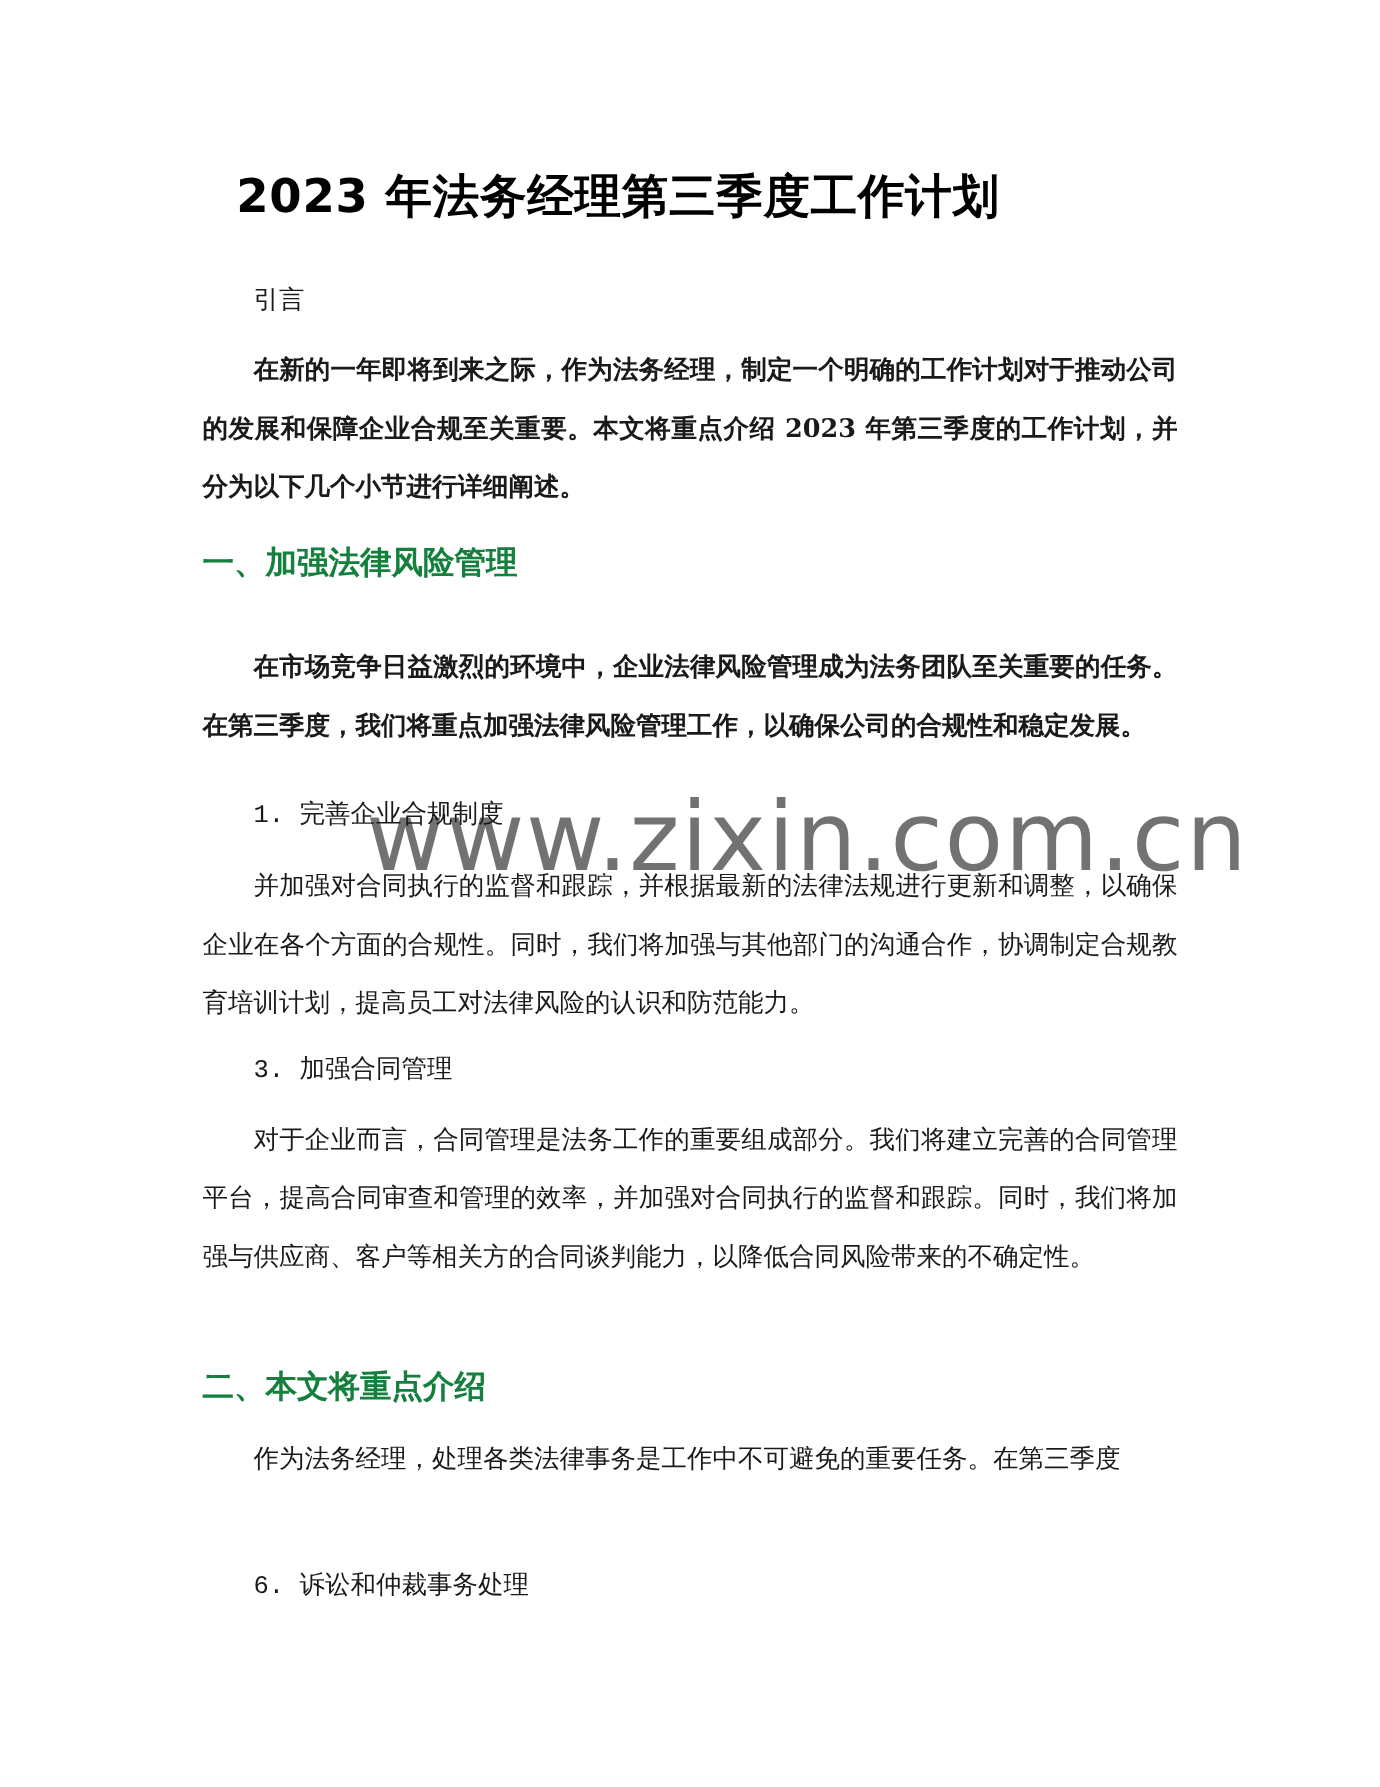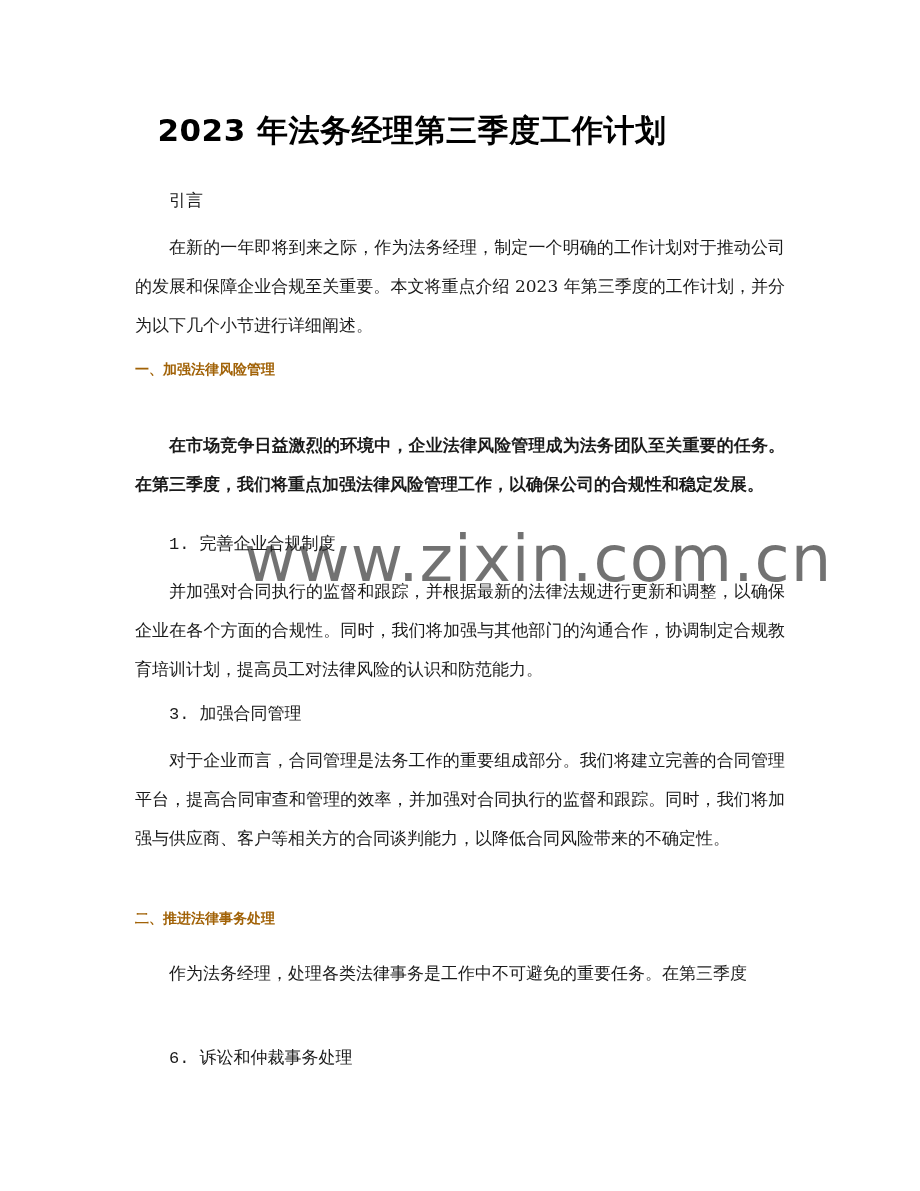--- a/index.html
+++ b/index.html
@@ -7,49 +7,49 @@
          font-family: "DejaVu Serif", "Liberation Serif", serif; color: #111; }
   .page { position: absolute; left: 0; top: 0; width: 920px; height: 1191px; }
   .title { position: absolute; left: 0; width: 824px; top: 110px; text-align: center;
            font-family: "DejaVu Sans", "Liberation Sans", sans-serif; font-weight: bold;
            font-size: 31px; letter-spacing: 0.5px; color: #000; }
   .text { position: absolute; left: 135px; width: 650px; font-size: 17px; line-height: 39px;
           color: #1a1a1a; }
   .para { text-indent: 34px; text-align: justify; }
   .label { padding-left: 34px; font-family: Liberation Mono, monospace; }
   .heading { position: absolute; left: 135px; font-family: "DejaVu Sans", "Liberation Sans", sans-serif;
-             font-weight: bold; font-size: 14px; color: #a16207; }
+             font-weight: bold; font-size: 21px; color: #15803d; }
   .watermark { position: absolute; left: 244px; top: 522px; font-family: "DejaVu Sans", "Liberation Sans", sans-serif;
                font-size: 64px; color: #000000; opacity: 0.55; letter-spacing: 1px; pointer-events: none;
                white-space: nowrap; }
 </style>
 </head>
 <body>
 
 <div class="page">
 
   <div class="watermark">www.zixin.com.cn</div>
 
   <div class="title">2023 年法务经理第三季度工作计划</div>
 
   <div class="text label" style="top:182px;">引言</div>
 
-  <div class="text para" style="top:228px;">在新的一年即将到来之际，作为法务经理，制定一个明确的工作计划对于推动公司的发展和保障企业合规至关重要。本文将重点介绍 2023 年第三季度的工作计划，并分为以下几个小节进行详细阐述。</div>
+  <div class="text para" style="top:228px;font-weight:bold;">在新的一年即将到来之际，作为法务经理，制定一个明确的工作计划对于推动公司的发展和保障企业合规至关重要。本文将重点介绍 2023 年第三季度的工作计划，并分为以下几个小节进行详细阐述。</div>
 
   <div class="heading" style="top:361px;">一、加强法律风险管理</div>
 
   <div class="text para" style="top:426px;font-weight:bold;">在市场竞争日益激烈的环境中，企业法律风险管理成为法务团队至关重要的任务。在第三季度，我们将重点加强法律风险管理工作，以确保公司的合规性和稳定发展。</div>
 
   <div class="text label" style="top:525px;">1. 完善企业合规制度</div>
 
   <div class="text para" style="top:572px;">并加强对合同执行的监督和跟踪，并根据最新的法律法规进行更新和调整，以确保企业在各个方面的合规性。同时，我们将加强与其他部门的沟通合作，协调制定合规教育培训计划，提高员工对法律风险的认识和防范能力。</div>
 
   <div class="text label" style="top:695px;">3. 加强合同管理</div>
 
   <div class="text para" style="top:741px;">对于企业而言，合同管理是法务工作的重要组成部分。我们将建立完善的合同管理平台，提高合同审查和管理的效率，并加强对合同执行的监督和跟踪。同时，我们将加强与供应商、客户等相关方的合同谈判能力，以降低合同风险带来的不确定性。</div>
 
-  <div class="heading" style="top:910px;">二、推进法律事务处理</div>
+  <div class="heading" style="top:910px;">二、本文将重点介绍</div>
 
   <div class="text" style="top:954px; text-indent:34px;">作为法务经理，处理各类法律事务是工作中不可避免的重要任务。在第三季度</div>
 
   <div class="text label" style="top:1039px;">6. 诉讼和仲裁事务处理</div>
 
 </div>
 
 </body></html>

